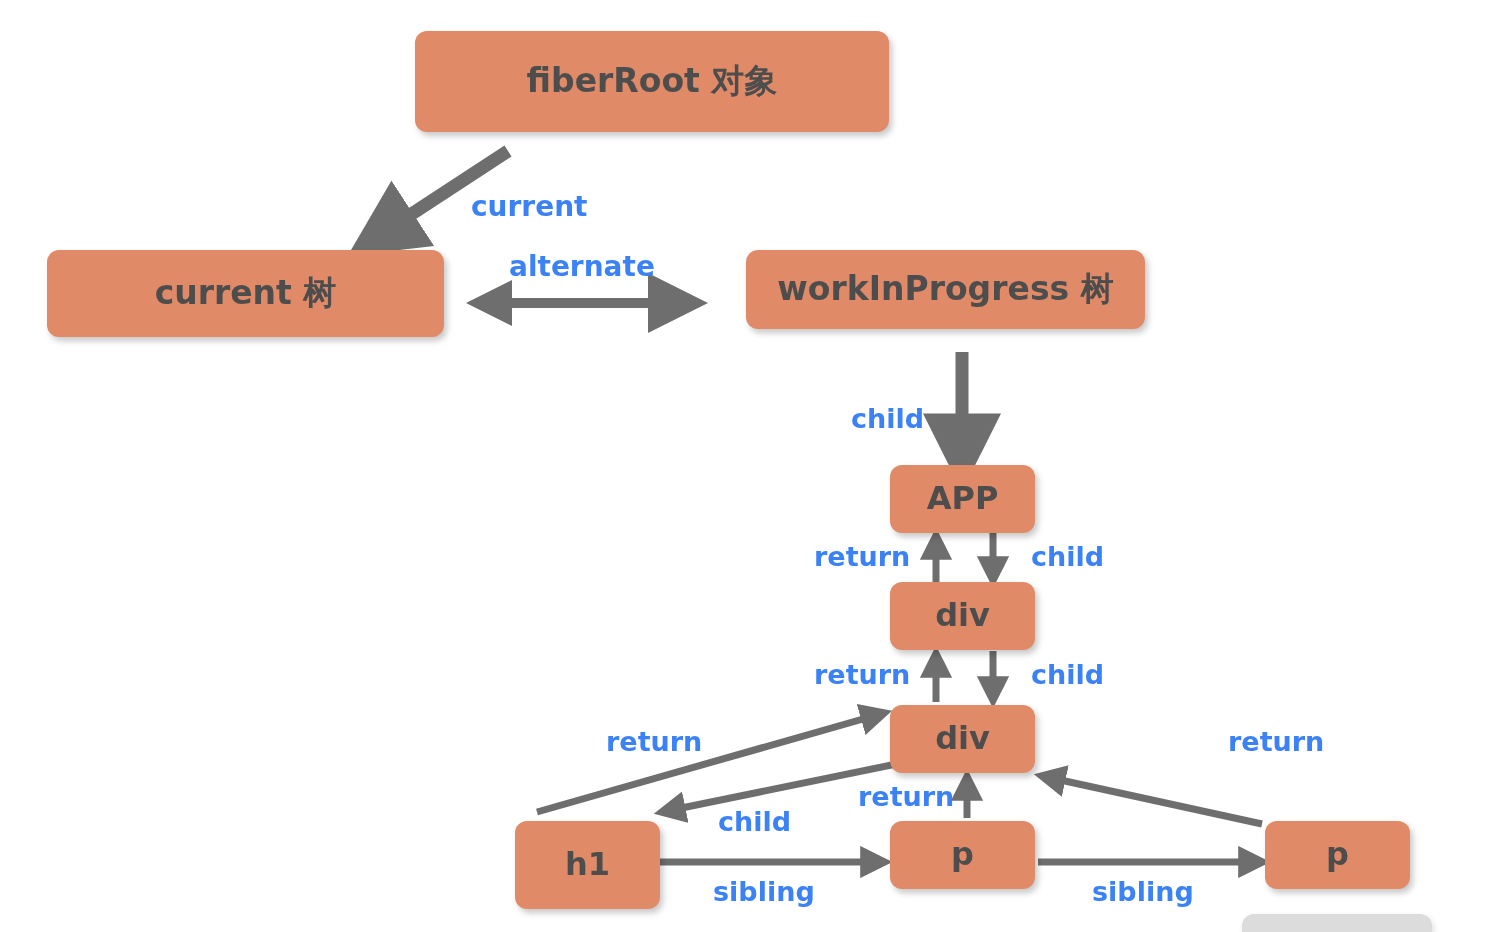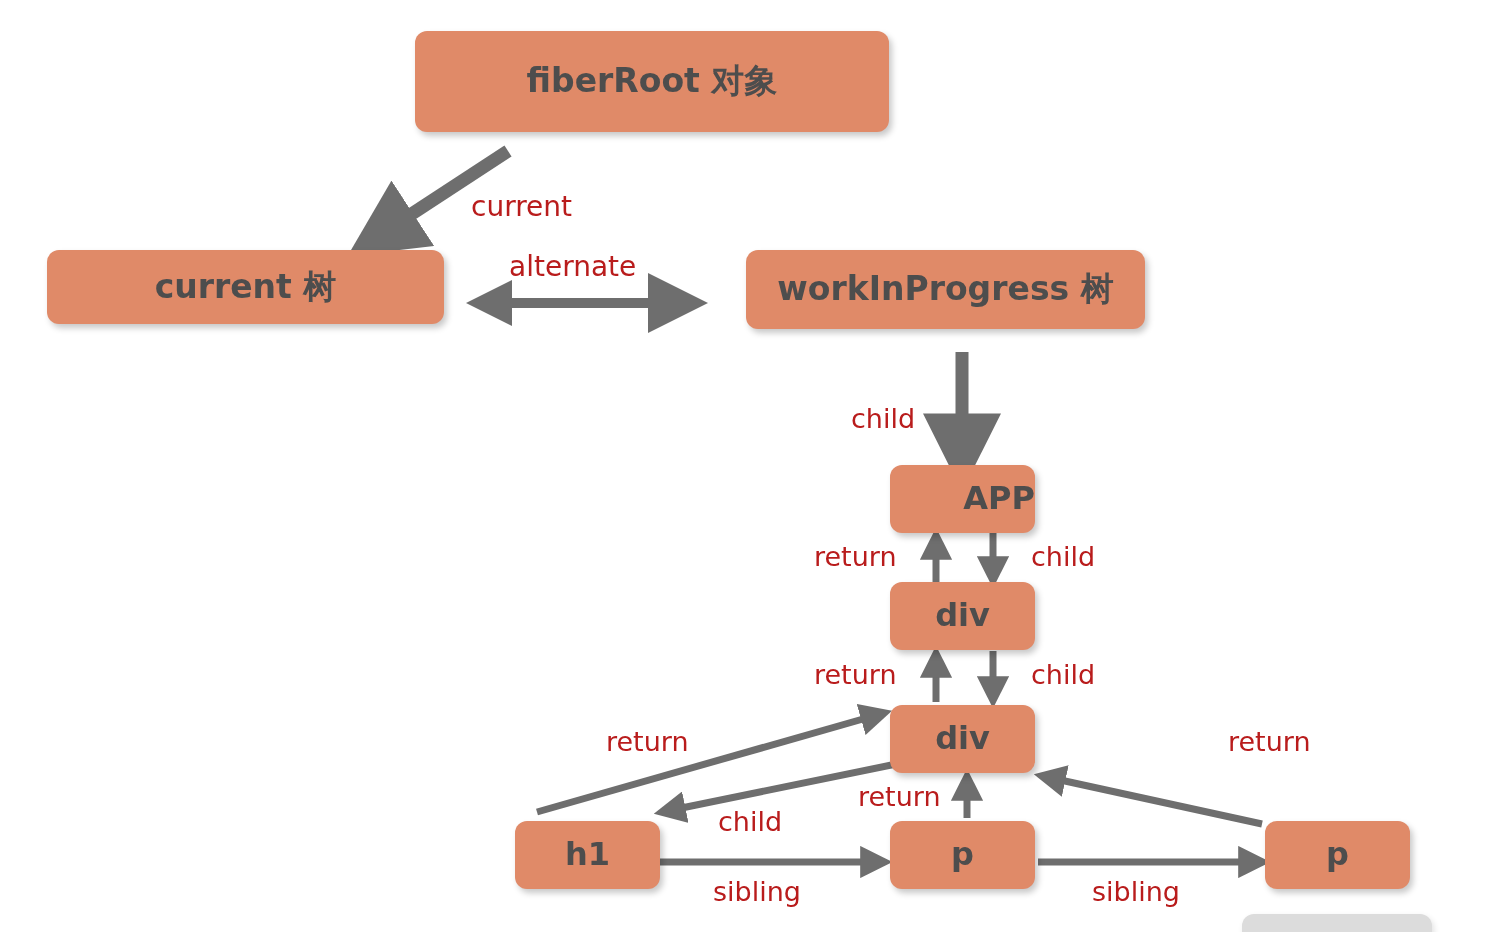--- a/index.html
+++ b/index.html
@@ -27,22 +27,22 @@
     align-items: center;
     justify-content: center;
     text-align: center;
     line-height: 1.22;
     box-shadow: 3px 4px 6px rgba(0,0,0,0.22);
     user-select: none;
   }
   .node .l2 { display: block; }
   .label {
     position: absolute;
-    color: #b91c1c;
-    font-weight: normal;
+    color: #3b82f6;
+    font-weight: bold;
     white-space: nowrap;
     user-select: none;
   }
   svg.arrows {
     position: absolute;
     top: 0; left: 0;
     width: 1488px; height: 932px;
     pointer-events: none;
   }
   .ghost {
@@ -122,41 +122,41 @@
       <line x1="1038" y1="862" x2="1262" y2="862" stroke="#6e6e6e" stroke-width="7" marker-end="url(#ah-thin)"></line>
     </g>
   </svg>
 
   <div class="node" style="left:415px; top:31px; width:474px; height:101px; font-size:33px;">
     <div>
       <span>fiberRoot 对象</span>
     </div>
   </div>
 
-  <div class="node" style="left:47px; top:250px; width:397px; height:74px; font-size:33px;">
+  <div class="node" style="left:47px; top:250px; width:397px; height:87px; font-size:33px;">
     <span>current 树</span>
   </div>
 
   <div class="node" style="left:746px; top:250px; width:399px; height:79px; font-size:33px;">
     <span>workInProgress 树</span>
   </div>
 
-  <div class="node" style="left:890px; top:465px; width:145px; height:68px; font-size:32px;justify-content:flex-end;">
+  <div class="node" style="left:890px; top:465px; width:145px; height:68px; font-size:32px;">
     <span>APP</span>
   </div>
 
   <div class="node" style="left:890px; top:582px; width:145px; height:68px; font-size:32px;">
     <span>div</span>
   </div>
 
   <div class="node" style="left:890px; top:705px; width:145px; height:68px; font-size:32px;">
     <span>div</span>
   </div>
 
-  <div class="node" style="left:515px; top:821px; width:145px; height:68px; font-size:32px;">
+  <div class="node" style="left:515px; top:821px; width:145px; height:88px; font-size:32px;">
     <span>h1</span>
   </div>
 
   <div class="node" style="left:890px; top:821px; width:145px; height:68px; font-size:32px;">
     <span>p</span>
   </div>
 
   <div class="node" style="left:1265px; top:821px; width:145px; height:68px; font-size:32px;">
     <span>p</span>
   </div>

